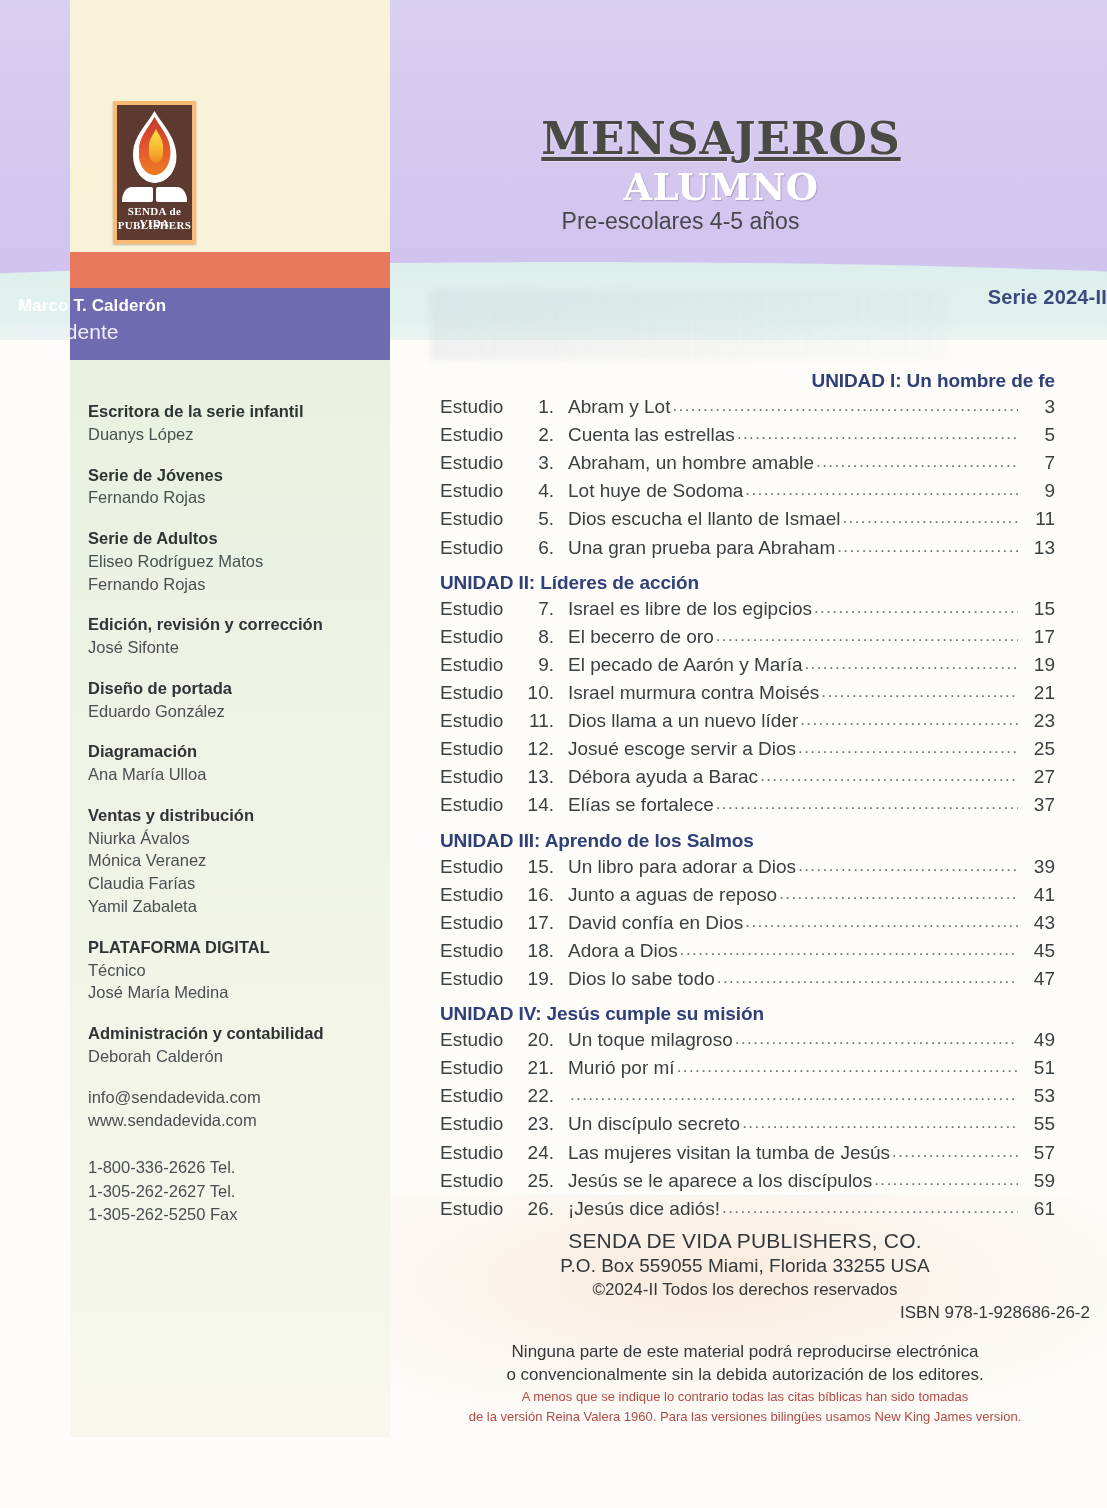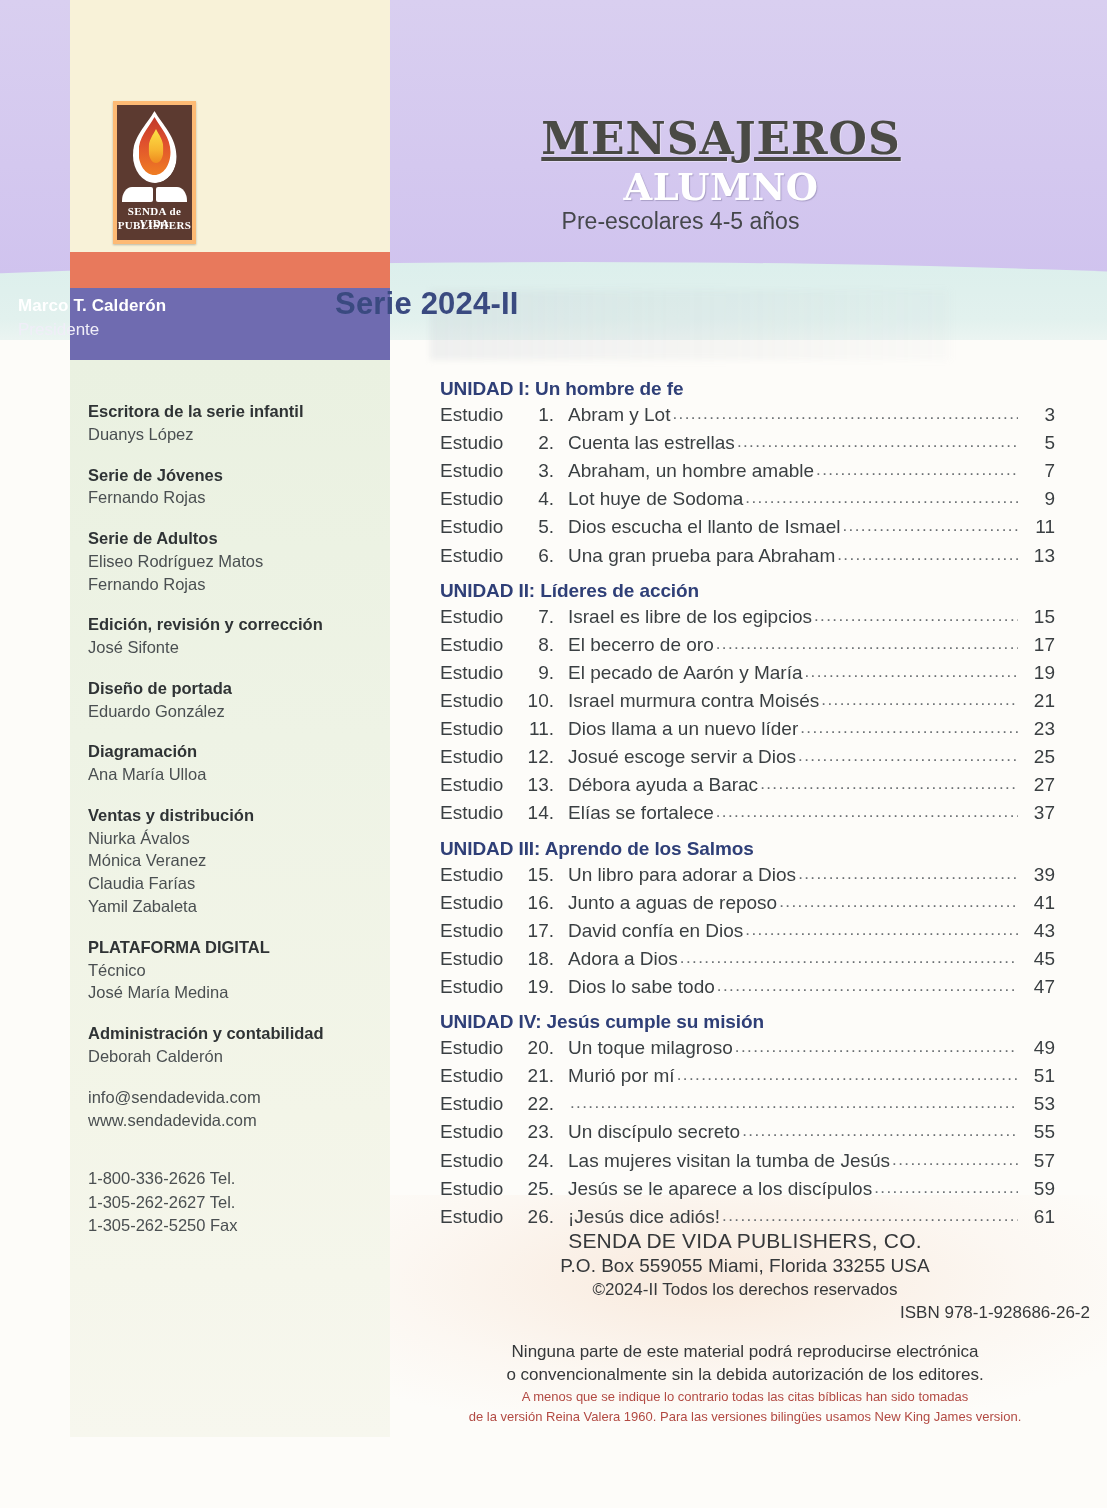--- a/index.html
+++ b/index.html
@@ -78,21 +78,21 @@
   .president-name {
     position: absolute; left: 18px; top: 296px;
     color: #ffffff;
     font-size: 17px;
     font-weight: bold;
     letter-spacing: 0.1px;
   }
   .president-title {
     position: absolute; left: 18px; top: 320px;
     color: #f0eef8;
-    font-size: 17px;
+    font-size: 21px;
   }
 
   
   .logo {
     position: absolute;
     left: 113px; top: 101px;
     width: 83px; height: 143px;
     background: #fdba74;
     padding: 4px;
     box-sizing: border-box;
@@ -171,21 +171,21 @@
     font-size: 16.5px;
     color: #4a4f51;
     line-height: 1.38;
   }
   .contact-block { margin-top: 8px; }
   .contact-line {
     font-size: 16.5px;
     color: #4a4f51;
     line-height: 1.42;
   }
-  .phones { margin-top: 35px; }
+  .phones { margin-top: 24px; }
 
   
   .title-main {
     position: absolute;
     left: 0; top: 113px;
     width: 1107px;
     text-align: center;
     padding-left: 335px;
     box-sizing: border-box;
     font-family: "DejaVu Serif", serif;
@@ -217,44 +217,44 @@
     text-align: center;
     padding-left: 335px;
     box-sizing: border-box;
     font-size: 23px;
     color: #45474b;
   }
   .serie-line {
     position: absolute;
     left: 0; top: 286px;
     width: 1107px;
-    text-align: left;
+    text-align: right;
     padding-left: 335px;
     box-sizing: border-box;
-    font-size: 31px;
+    font-size: 20px;
     font-weight: bold;
     color: #3a4a80;
     letter-spacing: 0.2px;
   }
 
   
   .toc {
     position: absolute;
     left: 440px; top: 366px;
     width: 615px;
   }
   .unit-head {
     font-size: 19px;
     font-weight: bold;
     color: #2f3f77;
     margin-top: 10px;
     margin-bottom: 1px;
     letter-spacing: -0.1px;
   }
-  .unit-head.first { margin-top: 12px; }
+  .unit-head.first { margin-top: 4px; text-align: right; }
   .toc-row {
     display: flex;
     align-items: baseline;
     font-size: 19px;
     color: #3a3f42;
     line-height: 1.48;
     white-space: nowrap;
   }
   .toc-word { width: 74px; flex: 0 0 74px; }
   .toc-num  { width: 40px; flex: 0 0 40px; text-align: right; padding-right: 14px; }

